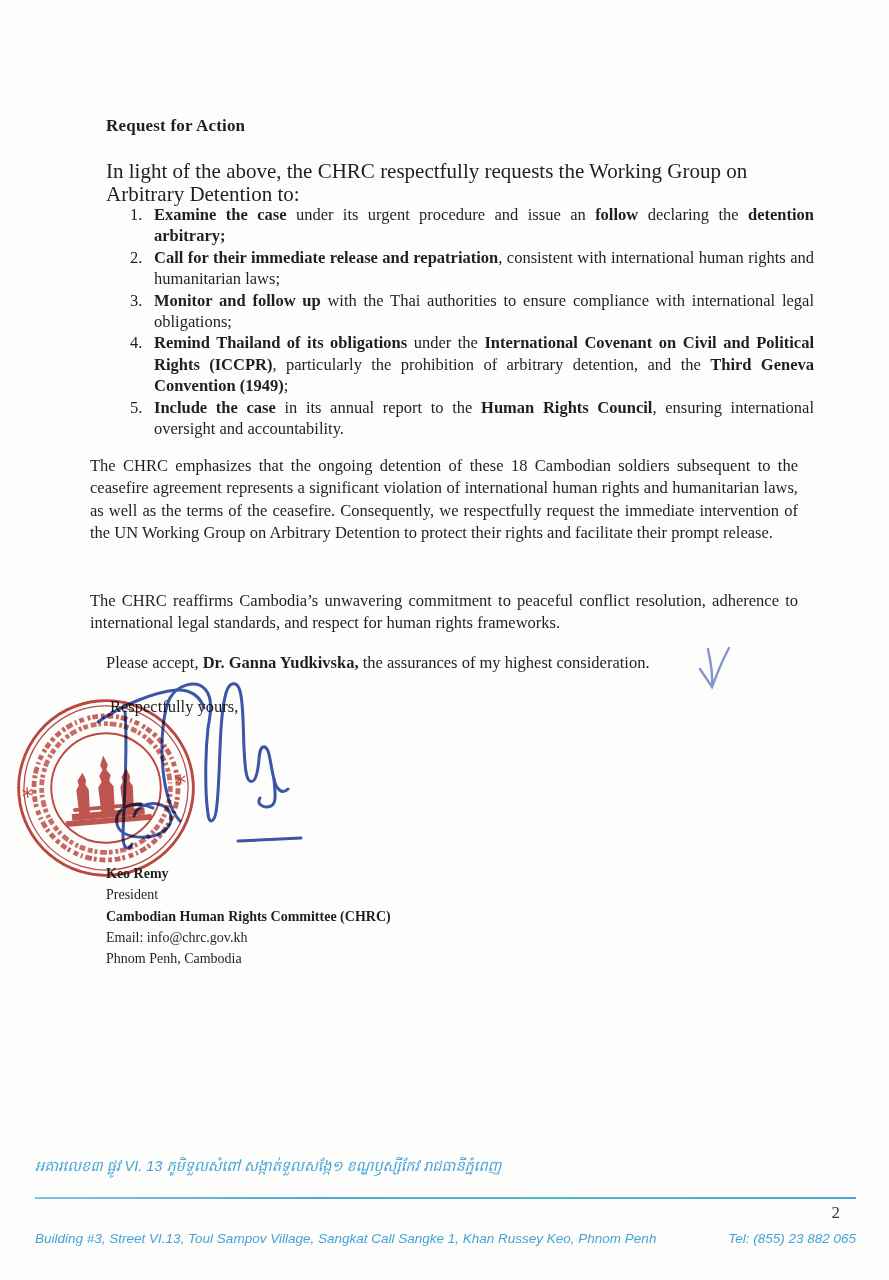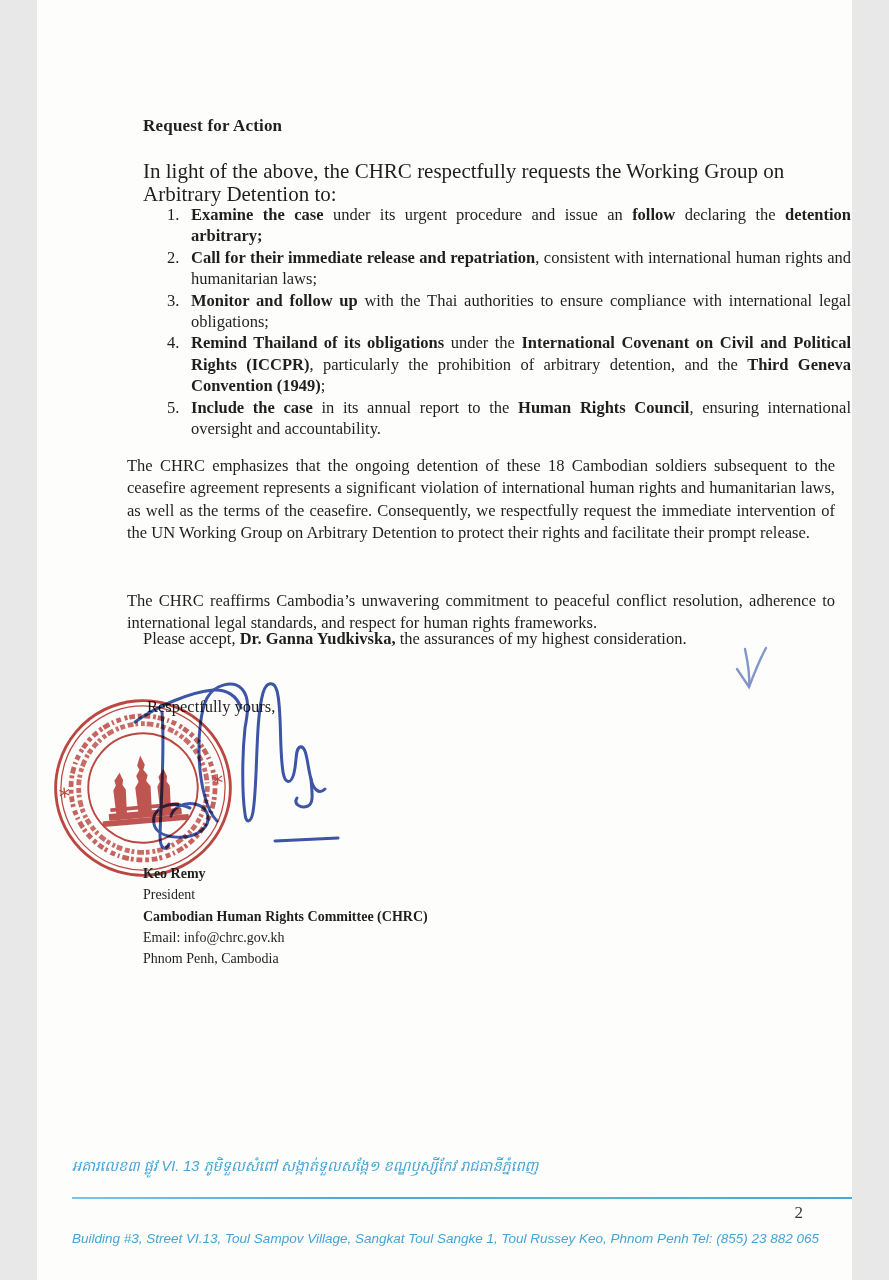--- a/index.html
+++ b/index.html
@@ -1,18 +1,18 @@
 <!DOCTYPE html>
 <html><head>
 <meta charset="utf-8">
 <style>
   html,body{margin:0;padding:0;background:#e8e8e8;}
   .page{
     position:relative;
-    width:815px;height:1280px;
+    width:889px;height:1280px;
     margin:0 auto;
     background:#fdfdfc;
     overflow:hidden;
     font-family:"Liberation Serif","DejaVu Serif",serif;
     color:#1f1f1f;
   }
   .abs{position:absolute;}
   .heading{
     left:106px;top:116px;
     font-size:17px;font-weight:bold;letter-spacing:.2px;
@@ -24,21 +24,21 @@
   .req-list{left:106px;top:204px;width:708px;}
   .req-item{display:flex;font-size:16.5px;line-height:21.4px;}
   .req-num{width:24px;flex:0 0 24px;padding-left:24px;}
   .req-text{flex:1;text-align:justify;}
   .para{
     left:90px;width:708px;
     font-size:16.5px;line-height:22.4px;text-align:justify;
   }
   .para-emphasis{top:455px;}
   .para-reaffirm{top:590px;}
-  .closing{left:106px;top:628px;width:716px;font-size:16.5px;line-height:22.4px;}
+  .closing{left:106px;top:652px;width:716px;font-size:16.5px;line-height:22.4px;}
   .salutation{left:110px;top:697px;font-size:16.5px;}
   .b{font-weight:bold;}
   .sig-block{left:106px;top:863px;font-size:14px;line-height:21.3px;}
   .sig-line{white-space:nowrap;}
   .stamp-svg{left:8px;top:692px;width:196px;height:192px;mix-blend-mode:multiply;opacity:.9;}
   .sign-svg{left:58px;top:676px;width:252px;height:184px;mix-blend-mode:multiply;}
   .check-svg{left:696px;top:643px;width:38px;height:52px;mix-blend-mode:multiply;}
   .footer-rule{
     left:35px;top:1197px;width:821px;height:2px;
     background:linear-gradient(90deg,#7cc4e8 0%,#4fa8da 35%,#52bac6 62%,#49a5d8 100%);
@@ -148,16 +148,16 @@
     <div class="sig-line b">Keo Remy</div>
     <div class="sig-line">President</div>
     <div class="sig-line b">Cambodian Human Rights Committee (CHRC)</div>
     <div class="sig-line">Email: info@chrc.gov.kh</div>
     <div class="sig-line">Phnom Penh, Cambodia</div>
   </div>
 
   <div class="abs footer-rule"></div>
   <div class="abs footer-khmer" lang="km">អគារលេខ៣ ផ្លូវ VI. 13 ភូមិទួលសំពៅ សង្កាត់ទួលសង្កែ១ ខណ្ឌឫស្សីកែវ រាជធានីភ្នំពេញ</div>
   <div class="abs footer-page">2</div>
-  <div class="abs footer-en">Building #3, Street VI.13, Toul Sampov Village, Sangkat Toul Sangke 1, Toul Russey Keo, Phnom Penh</div>
+  <div class="abs footer-en">Building #3, Street VI.13, Toul Sampov Village, Sangkat Call Sangke 1, Khan Russey Keo, Phnom Penh</div>
   <div class="abs footer-tel">Tel: (855) 23 882 065</div>
 
 </div>
 
 </body></html>

